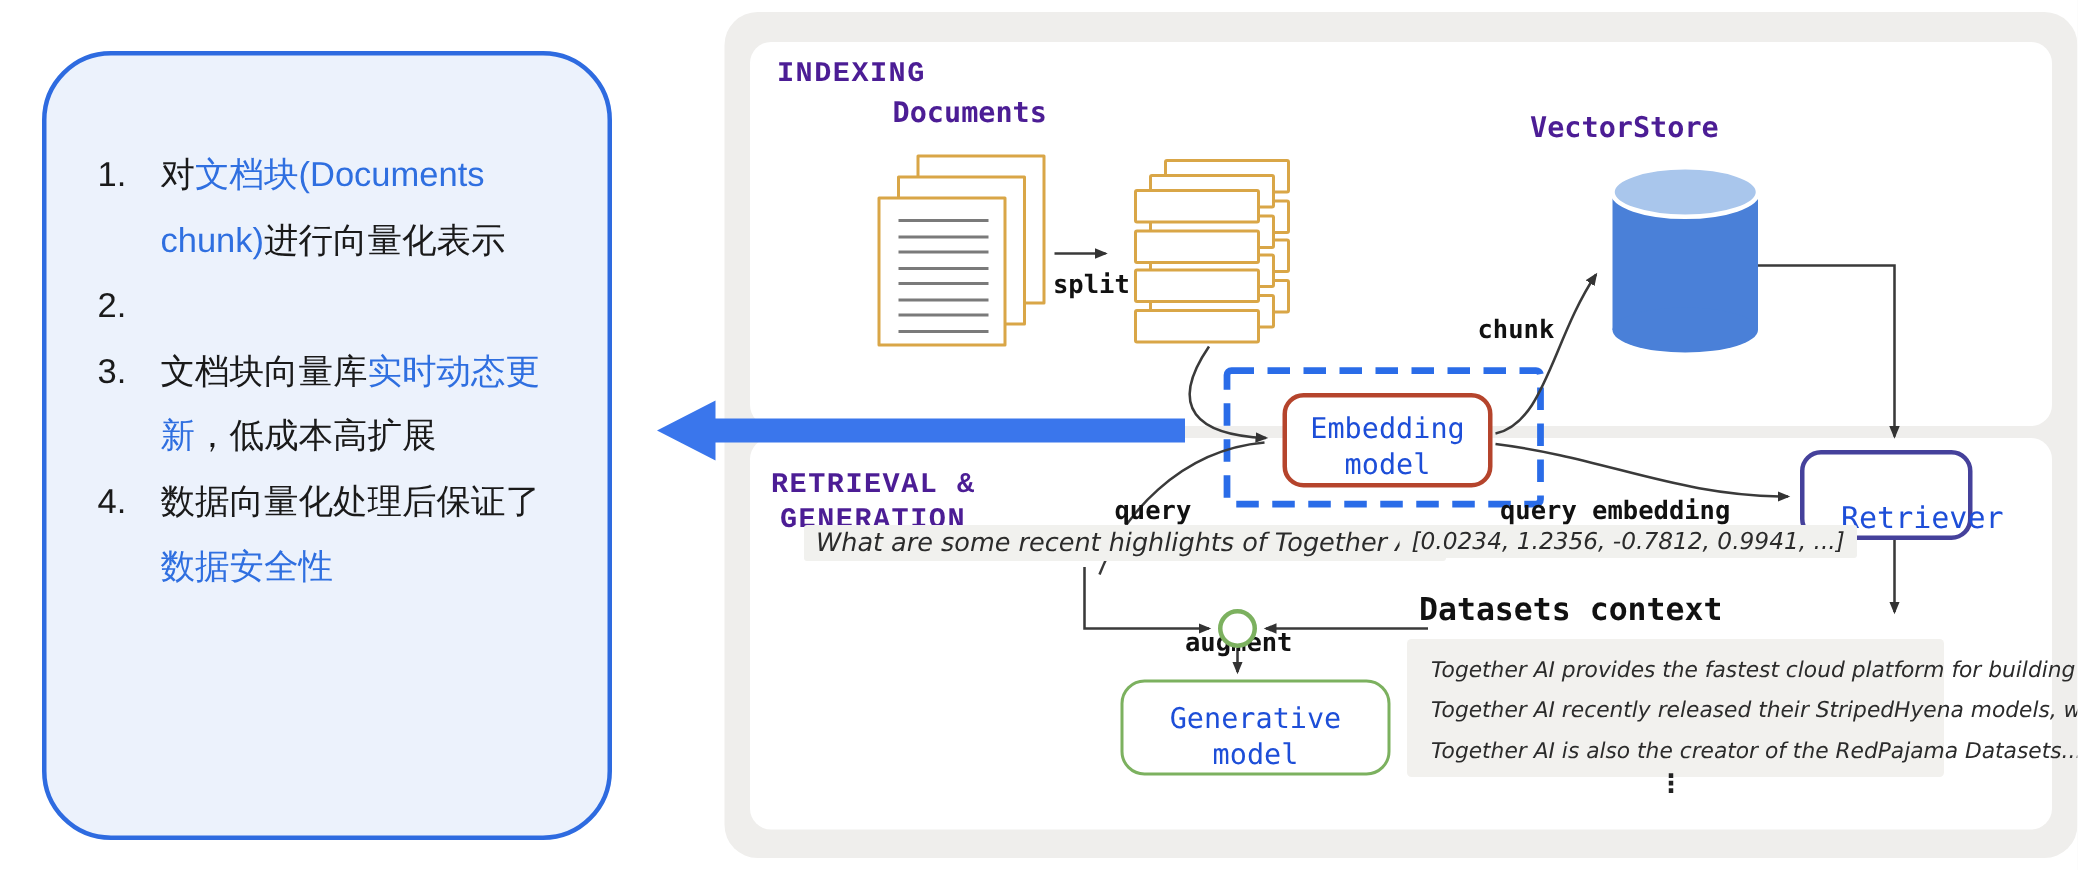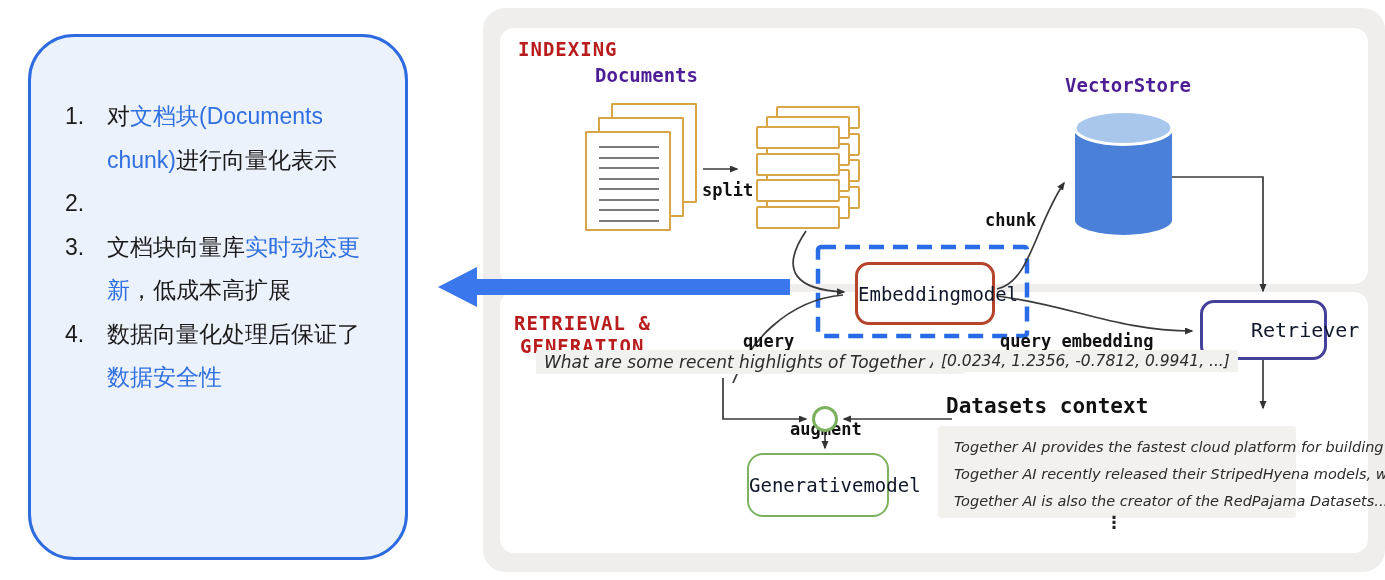--- a/index.html
+++ b/index.html
@@ -18,33 +18,33 @@
   .note-num{width:42px;flex:0 0 42px;}
   .note-text{width:262px;flex:0 0 262px;}
   .hl{color:#2f6fe0;}
   
   .panel{position:absolute;left:483px;top:8px;width:902px;height:564px;background:#efeeec;border-radius:22px;z-index:1;}
   .card{position:absolute;background:#ffffff;border-radius:14px;z-index:1;}
   .card-indexing{left:500px;top:28px;width:868px;height:256px;}
   .card-retrieval{left:500px;top:292px;width:868px;height:261px;}
   
   .mono{font-family:"DejaVu Sans Mono","Liberation Mono",monospace;}
-  .section-title{position:absolute;z-index:4;font-size:19px;font-weight:700;color:#b91c1c;letter-spacing:1px;line-height:23px;}
+  .section-title{position:absolute;z-index:4;font-size:19px;font-weight:700;color:#4c1d95;letter-spacing:1px;line-height:23px;font-family:Liberation Mono, monospace;}
   .node-label{position:absolute;z-index:4;font-size:19px;font-weight:600;color:#4c1d95;}
   .small-label{position:absolute;z-index:4;font-size:17px;font-weight:700;color:#111111;}
   
   .handwrite{font-family:cursive,"DejaVu Sans",sans-serif;font-style:italic;color:#2b2b2b;}
   .hw-box{position:absolute;z-index:4;background:#f1f1ee;padding:2px 8px;border-radius:2px;font-size:17px;white-space:nowrap;}
   
   .node{position:absolute;z-index:4;box-sizing:border-box;background:#fff;border-radius:14px;
-        display:flex;flex-direction:row;align-items:center;justify-content:flex-start;
-        font-size:19px;line-height:24px;color:#0f172a;font-weight:500;text-align:center;}
+        display:flex;flex-direction:column;align-items:center;justify-content:flex-end;
+        font-size:19px;line-height:24px;color:#1d4ed8;font-weight:500;text-align:center;}
   .node-embedding{left:855px;top:262px;width:140px;height:63px;border:3px solid #b5442c;}
-  .node-retriever{left:1200px;top:300px;width:127px;height:60px;border:3px solid #45419b;font-size:20px;padding-left:48px;}
-  .node-generative{left:747px;top:453px;width:142px;height:64px;border:2.5px solid #7cb15f;border-radius:16px;}
+  .node-retriever{left:1200px;top:300px;width:115px;height:60px;border:3px solid #45419b;font-size:20px;padding-left:48px;}
+  .node-generative{left:747px;top:453px;width:180px;height:64px;border:2.5px solid #7cb15f;border-radius:16px;}
   .augment-circle{position:absolute;left:812px;top:406px;width:26px;height:26px;box-sizing:border-box;
         border:3.5px solid #7cb15f;border-radius:50%;background:#fff;z-index:4;}
   
   .doc-stack{position:absolute;left:585px;top:103px;width:115px;height:130px;z-index:3;}
   .doc-page{position:absolute;width:86px;height:100px;background:#fff;border:2px solid #d9a647;border-radius:1px;box-sizing:border-box;}
   .doc-line{position:absolute;left:12px;width:60px;height:2px;background:#7a7a7a;}
   
   .chunk-stack{position:absolute;left:756px;top:106px;width:106px;height:126px;z-index:3;}
   .chunk-layer{position:absolute;width:84px;}
   .chunk-strip{width:84px;height:23px;background:#fff;border:2px solid #d9a647;border-radius:2px;box-sizing:border-box;margin-bottom:3.5px;}
@@ -115,21 +115,21 @@
     </g>
   </svg>
 
   <div class="section-title mono" style="left:518px;top:38px;">INDEXING</div>
   <div class="section-title mono" style="left:514px;top:300px;margin-top:12px;">
     <div>RETRIEVAL &amp;</div>
     <div style="padding-left:6px;">GENERATION</div>
   </div>
 
   <div class="node-label mono" style="left:595px;top:64px;">Documents</div>
-  <div class="node-label mono" style="left:1065px;top:74px;">VectorStore</div>
+  <div class="node-label mono" style="left:1020px;top:74px;">VectorStore</div>
   <div class="small-label mono" style="left:702px;top:180px;">split</div>
   <div class="small-label mono" style="left:985px;top:210px;">chunk</div>
   <div class="small-label mono" style="left:743px;top:331px;">query</div>
   <div class="small-label mono" style="left:1000px;top:331px;">query embedding</div>
   <div class="small-label mono" style="left:790px;top:387px;margin-top:32px;">augment</div>
   <div class="small-label mono" style="left:946px;top:394px;font-size:21px;">Datasets context</div>
 
   <div class="doc-stack">
     <div class="doc-page" style="left:26px;top:0;"></div>
     <div class="doc-page" style="left:13px;top:14px;"></div>

